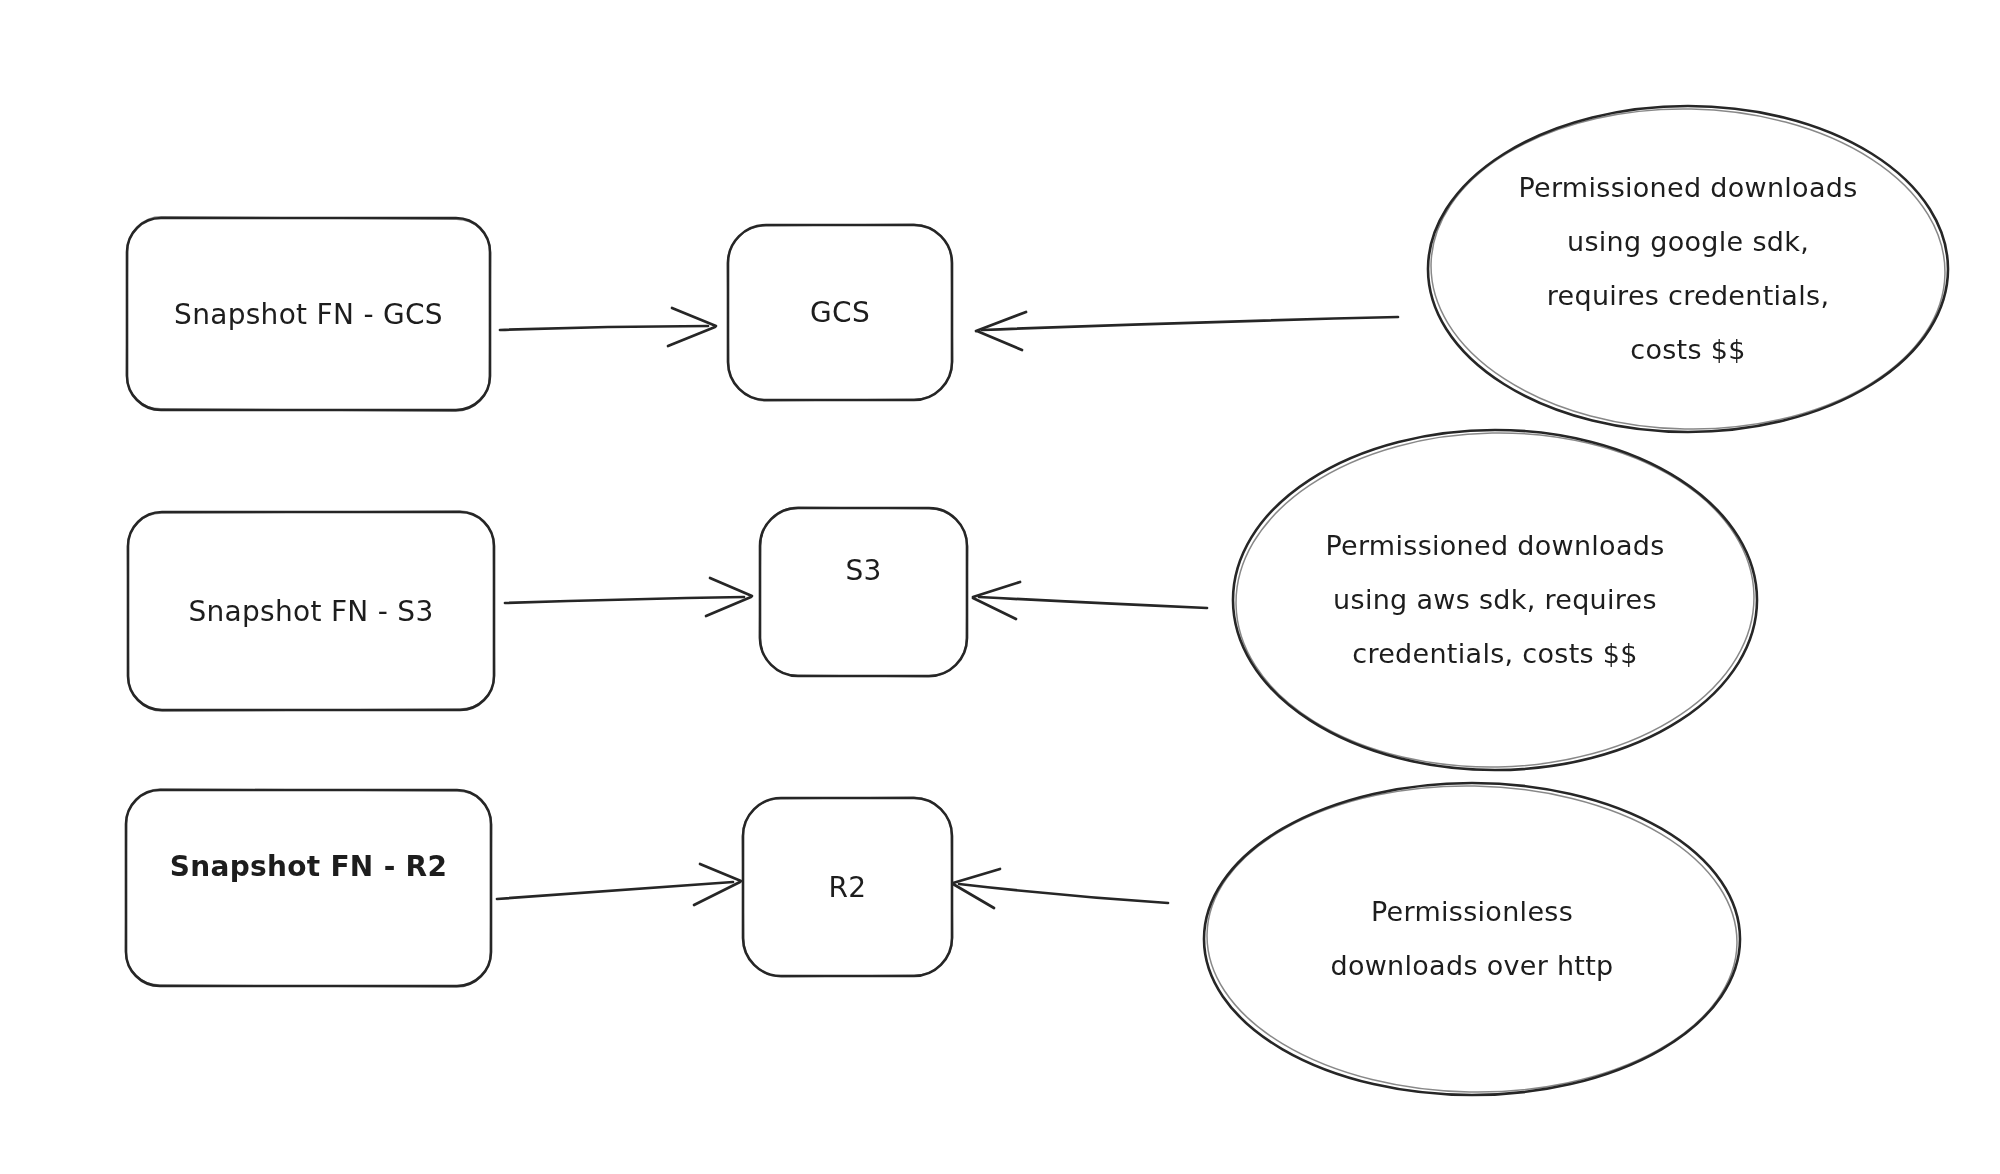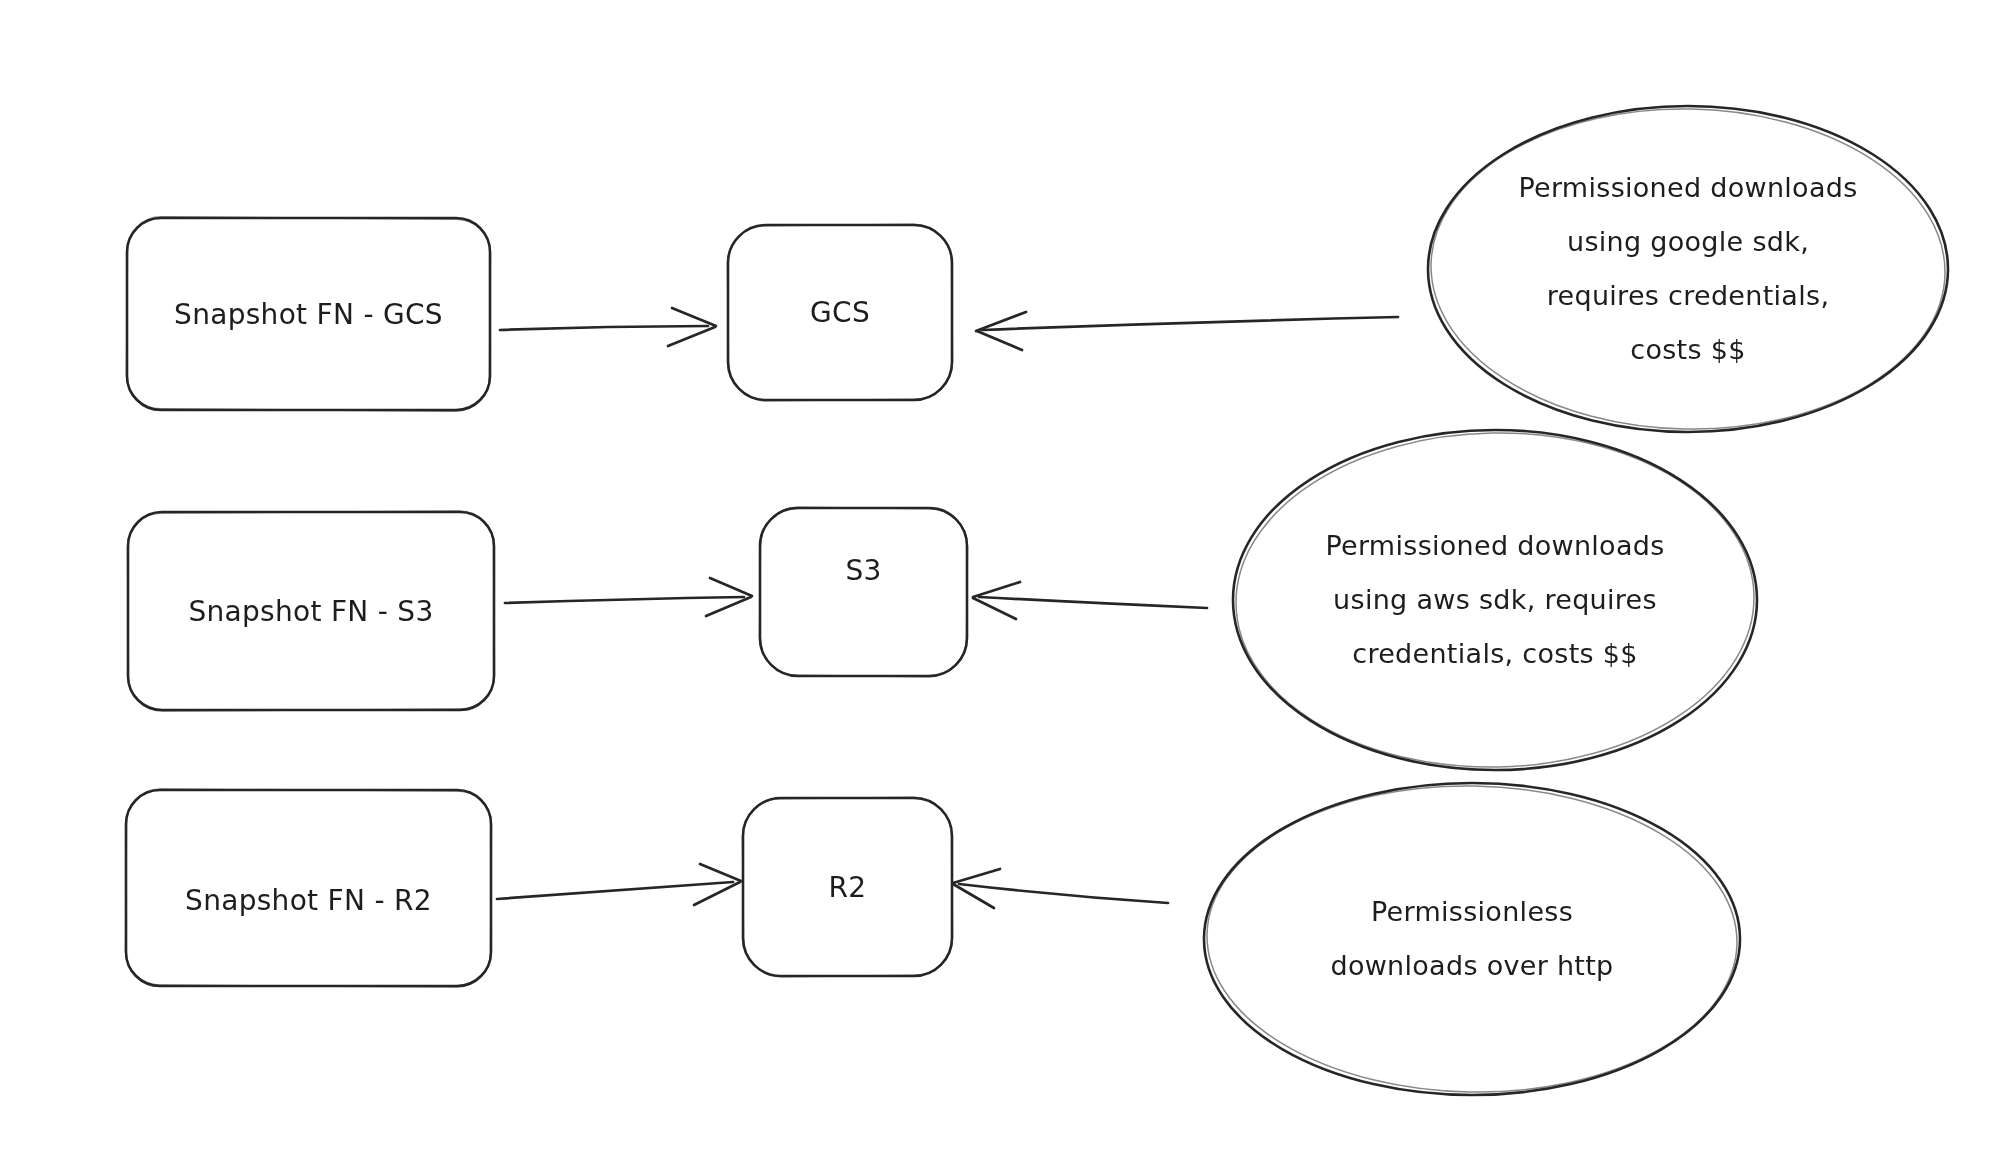--- a/index.html
+++ b/index.html
@@ -113,18 +113,18 @@
 using google sdk,
 requires credentials,
 costs $$</div>
 
   <div class="label box-label" style="left:128px; top:512px; width:366px; height:198px;">Snapshot FN - S3</div>
   <div class="label box-label" style="left:760px; top:508px; width:207px; height:124px;">S3</div>
   <div class="label note-label" style="left:1243px; top:430px; width:504px; height:340px;">Permissioned downloads
 using aws sdk, requires
 credentials, costs $$</div>
 
-  <div class="label box-label" style="left:126px; top:812px; width:365px; height:176px;">Snapshot FN - R2</div>
+  <div class="label box-label" style="left:126px; top:778px; width:365px; height:176px;font-weight:bold;">Snapshot FN - R2</div>
   <div class="label box-label label-up" style="left:743px; top:798px; width:209px; height:178px;">R2</div>
   <div class="label note-label" style="left:1204px; top:783px; width:536px; height:312px;">Permissionless
 downloads over http</div>
 
 </div>
 
 </body></html>

